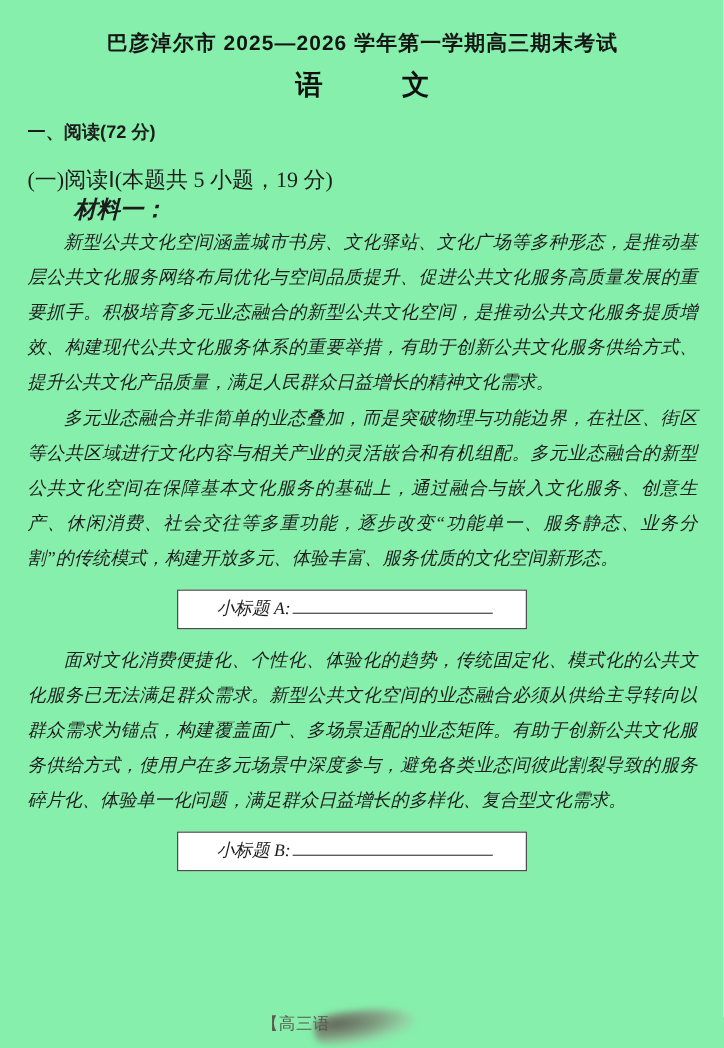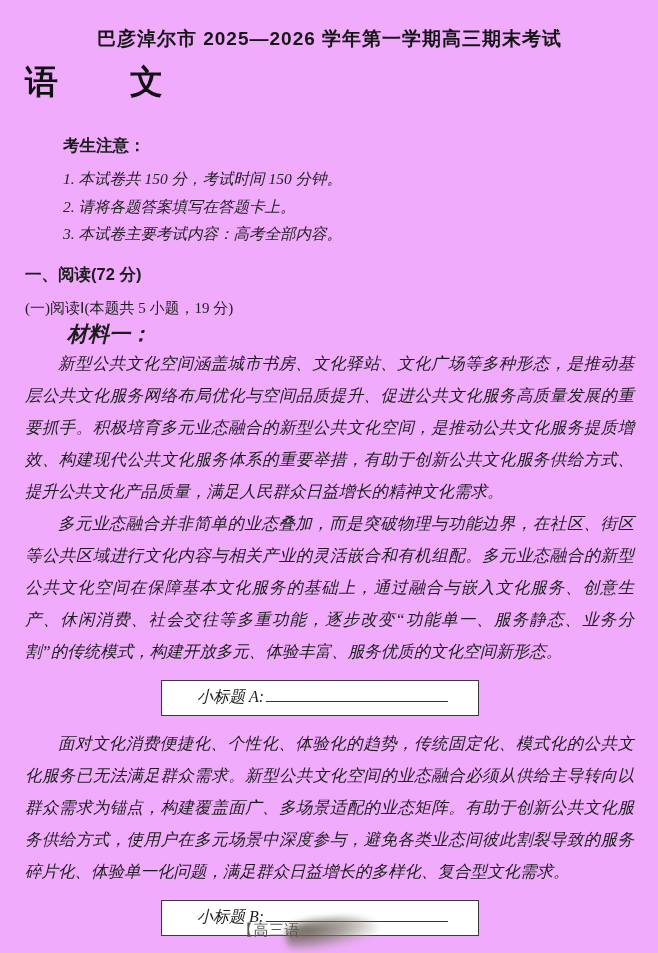--- a/index.html
+++ b/index.html
@@ -1,42 +1,42 @@
 <!DOCTYPE html>
 <html><head>
 <meta charset="utf-8">
 <style>
   * { margin: 0; padding: 0; box-sizing: border-box; }
   html, body { background: #ffffff; }
   .page {
     position: relative;
     width: 658px;
     height: 953px;
-    background: #f0abfc;
+    background: #86efac;
     color: #1c1c1c;
     font-family: "Liberation Serif", serif;
     overflow: hidden;
     margin: 0 auto;
   }
   .content {
     padding: 26px 24px 0 25px;
   }
   .exam-title {
     text-align: center;
     font-family: "Liberation Sans", sans-serif;
     font-weight: bold;
     font-size: 19px;
     letter-spacing: 1px;
     color: #151515;
   }
   .exam-subject {
-    text-align: left;
+    text-align: center;
     font-family: Liberation Serif, serif;
     font-weight: bold;
-    font-size: 33px;
+    font-size: 25px;
     margin-top: 8px;
     color: #111;
   }
   .exam-subject .subject-char + .subject-char { margin-left: 72px; }
   .notice {
     margin: 30px 0 0 38px;
   }
   .notice-heading {
     font-family: "Liberation Sans", sans-serif;
     font-weight: bold;
@@ -49,22 +49,22 @@
     line-height: 27.5px;
     color: #222;
   }
   .section-title {
     margin-top: 16px;
     font-family: "Liberation Sans", sans-serif;
     font-weight: bold;
     font-size: 16.5px;
   }
   .subsection-title {
-    margin-top: 9px;
-    font-size: 15px;
+    margin-top: 20px;
+    font-size: 20px;
     line-height: 26px;
   }
   .instruction {
     font-size: 16.5px;
     line-height: 27px;
     text-indent: 2em;
   }
   .material-label {
     font-style: italic;
     font-weight: bold;
@@ -139,26 +139,20 @@
 
 <div class="page">
   <div class="content">
 
     <div class="exam-title">巴彦淖尔市 2025—2026 学年第一学期高三期末考试</div>
 
     <div class="exam-subject">
       <span class="subject-char">语</span><span class="subject-char">文</span>
     </div>
 
-    <div class="notice">
-      <div class="notice-heading">考生注意：</div>
-      <div class="notice-item">1. 本试卷共 150 分，考试时间 150 分钟。</div>
-      <div class="notice-item">2. 请将各题答案填写在答题卡上。</div>
-      <div class="notice-item">3. 本试卷主要考试内容：高考全部内容。</div>
-    </div>
 
     <div class="section-title">一、阅读(72 分)</div>
     <div class="subsection-title">(一)阅读Ⅰ(本题共 5 小题，19 分)</div>
     <div class="material-label">材料一：</div>
 
     <div class="para">新型公共文化空间涵盖城市书房、文化驿站、文化广场等多种形态，是推动基层公共文化服务网络布局优化与空间品质提升、促进公共文化服务高质量发展的重要抓手。积极培育多元业态融合的新型公共文化空间，是推动公共文化服务提质增效、构建现代公共文化服务体系的重要举措，有助于创新公共文化服务供给方式、提升公共文化产品质量，满足人民群众日益增长的精神文化需求。</div>
     <div class="para">多元业态融合并非简单的业态叠加，而是突破物理与功能边界，在社区、街区等公共区域进行文化内容与相关产业的灵活嵌合和有机组配。多元业态融合的新型公共文化空间在保障基本文化服务的基础上，通过融合与嵌入文化服务、创意生产、休闲消费、社会交往等多重功能，逐步改变“功能单一、服务静态、业务分割”的传统模式，构建开放多元、体验丰富、服务优质的文化空间新形态。</div>
 
     <div class="subtitle-box">
       <span class="box-label">小标题 A:</span>

